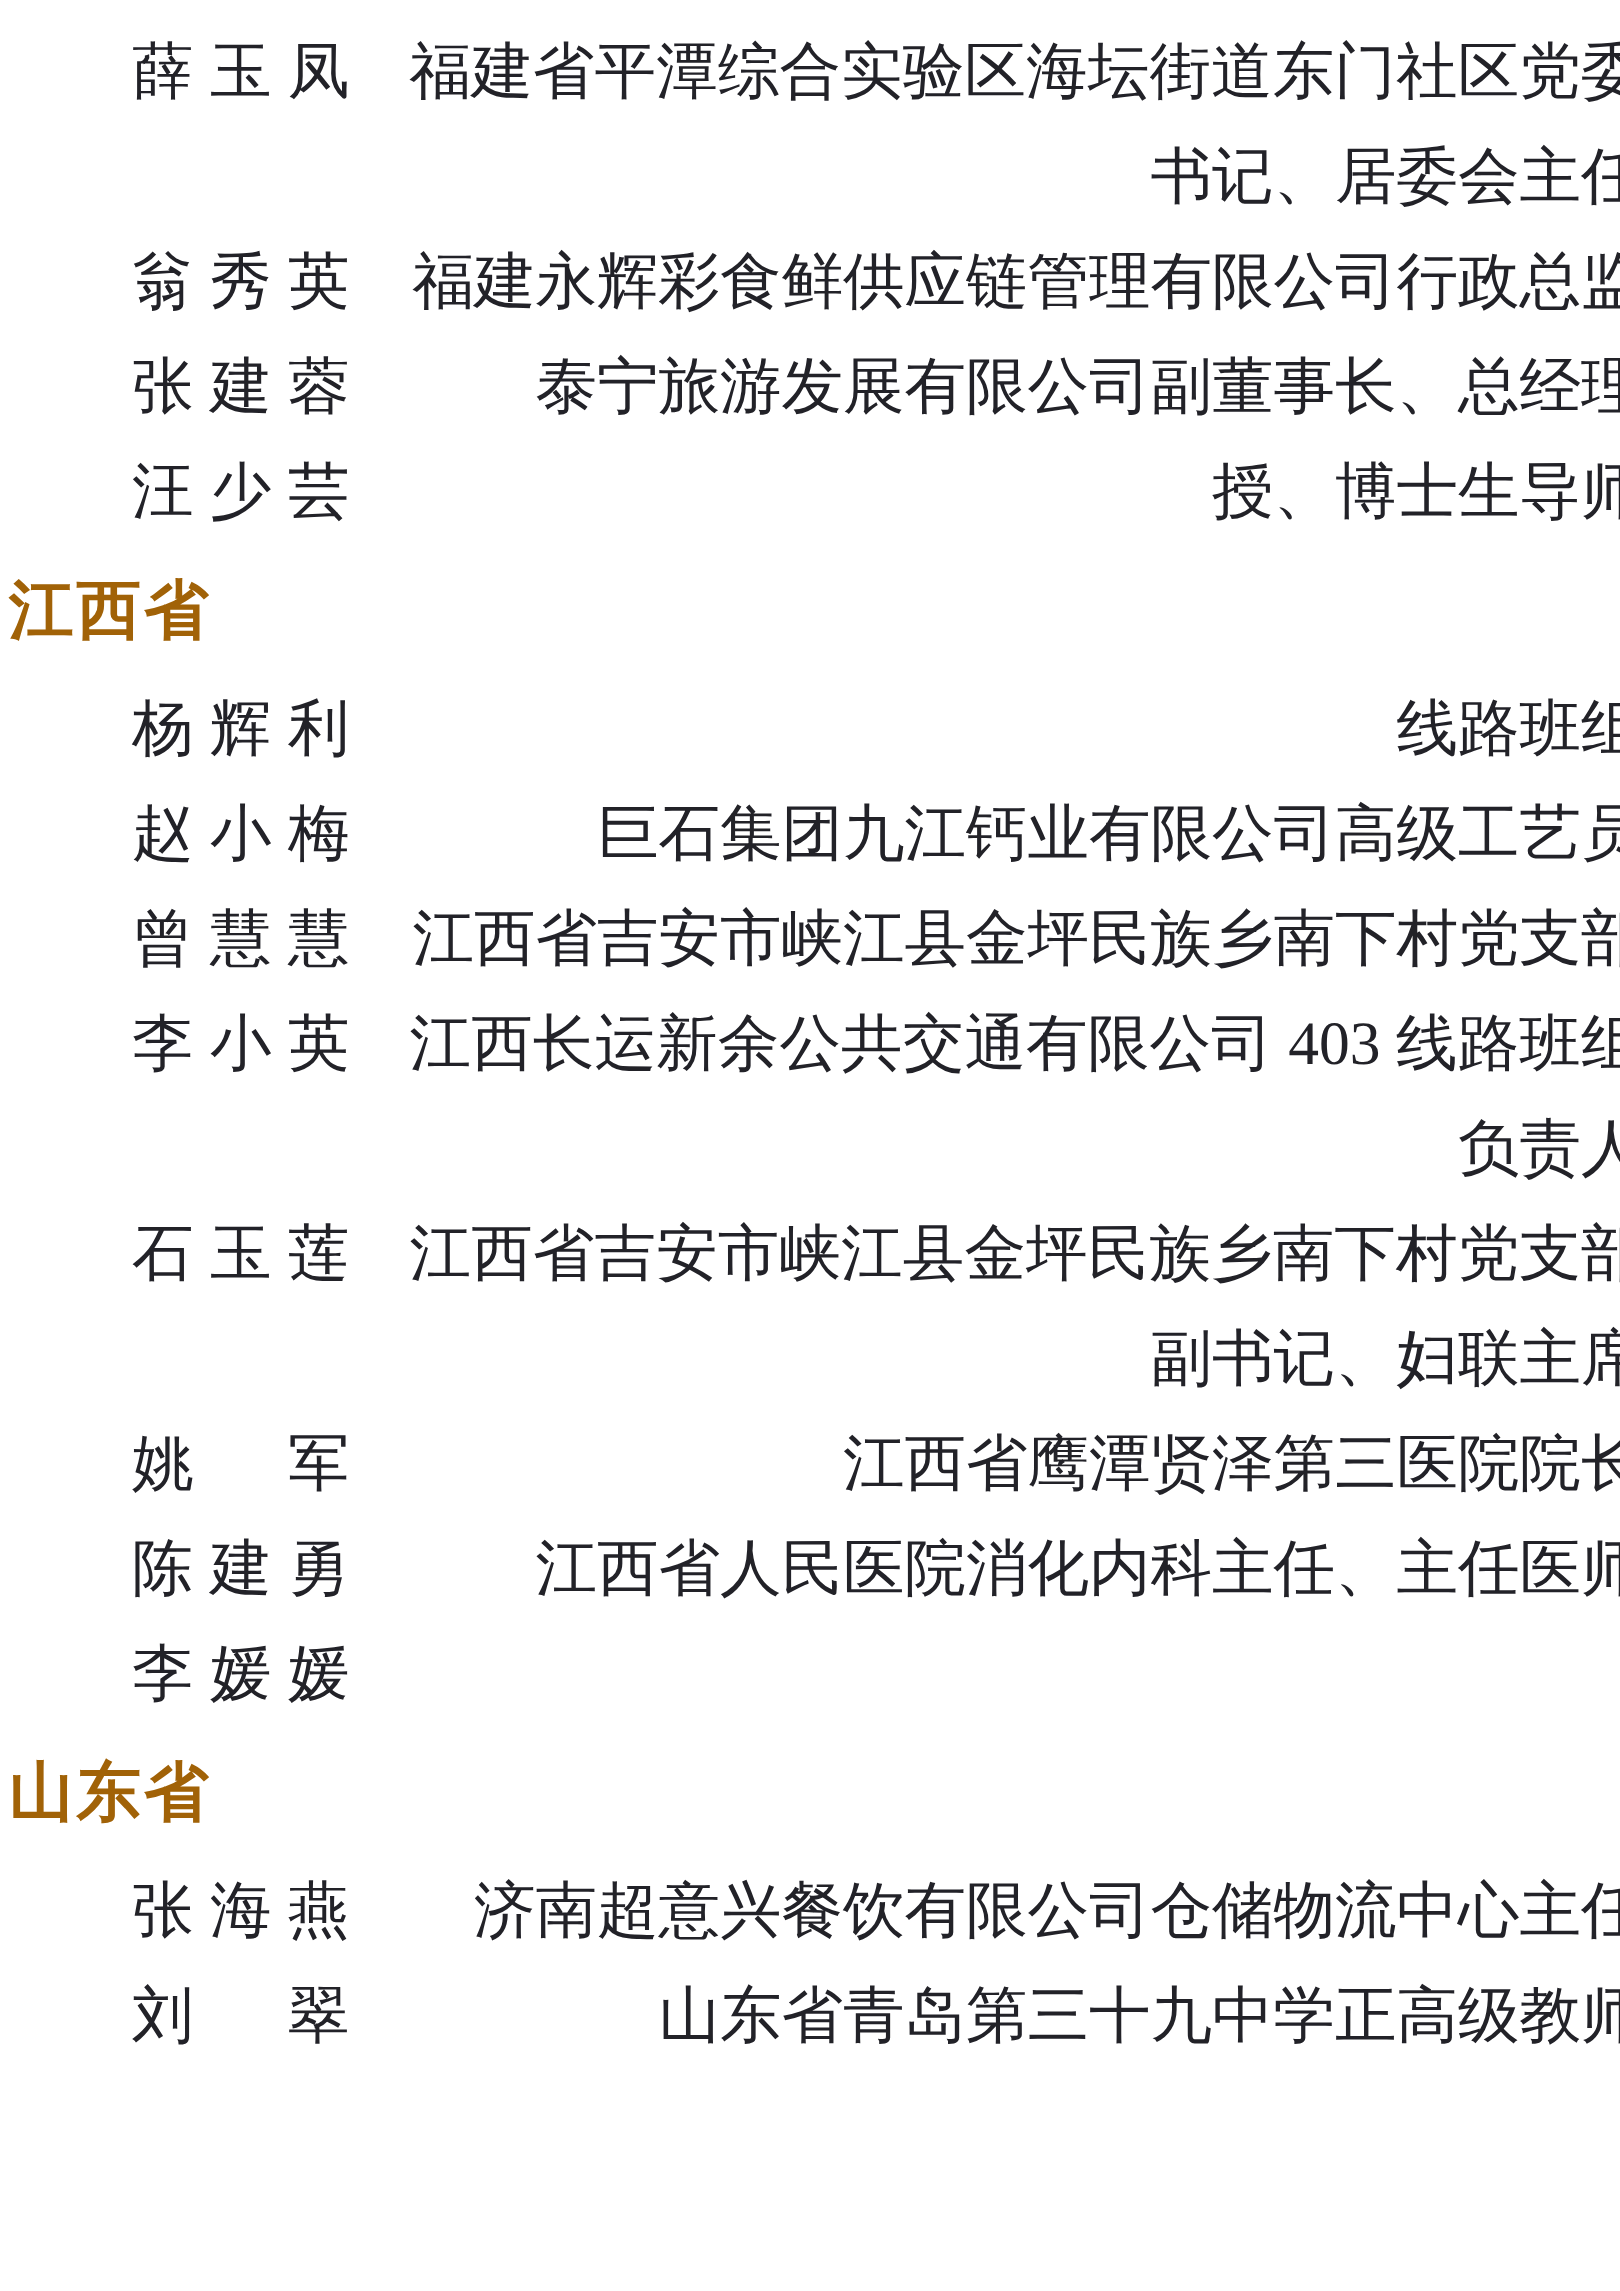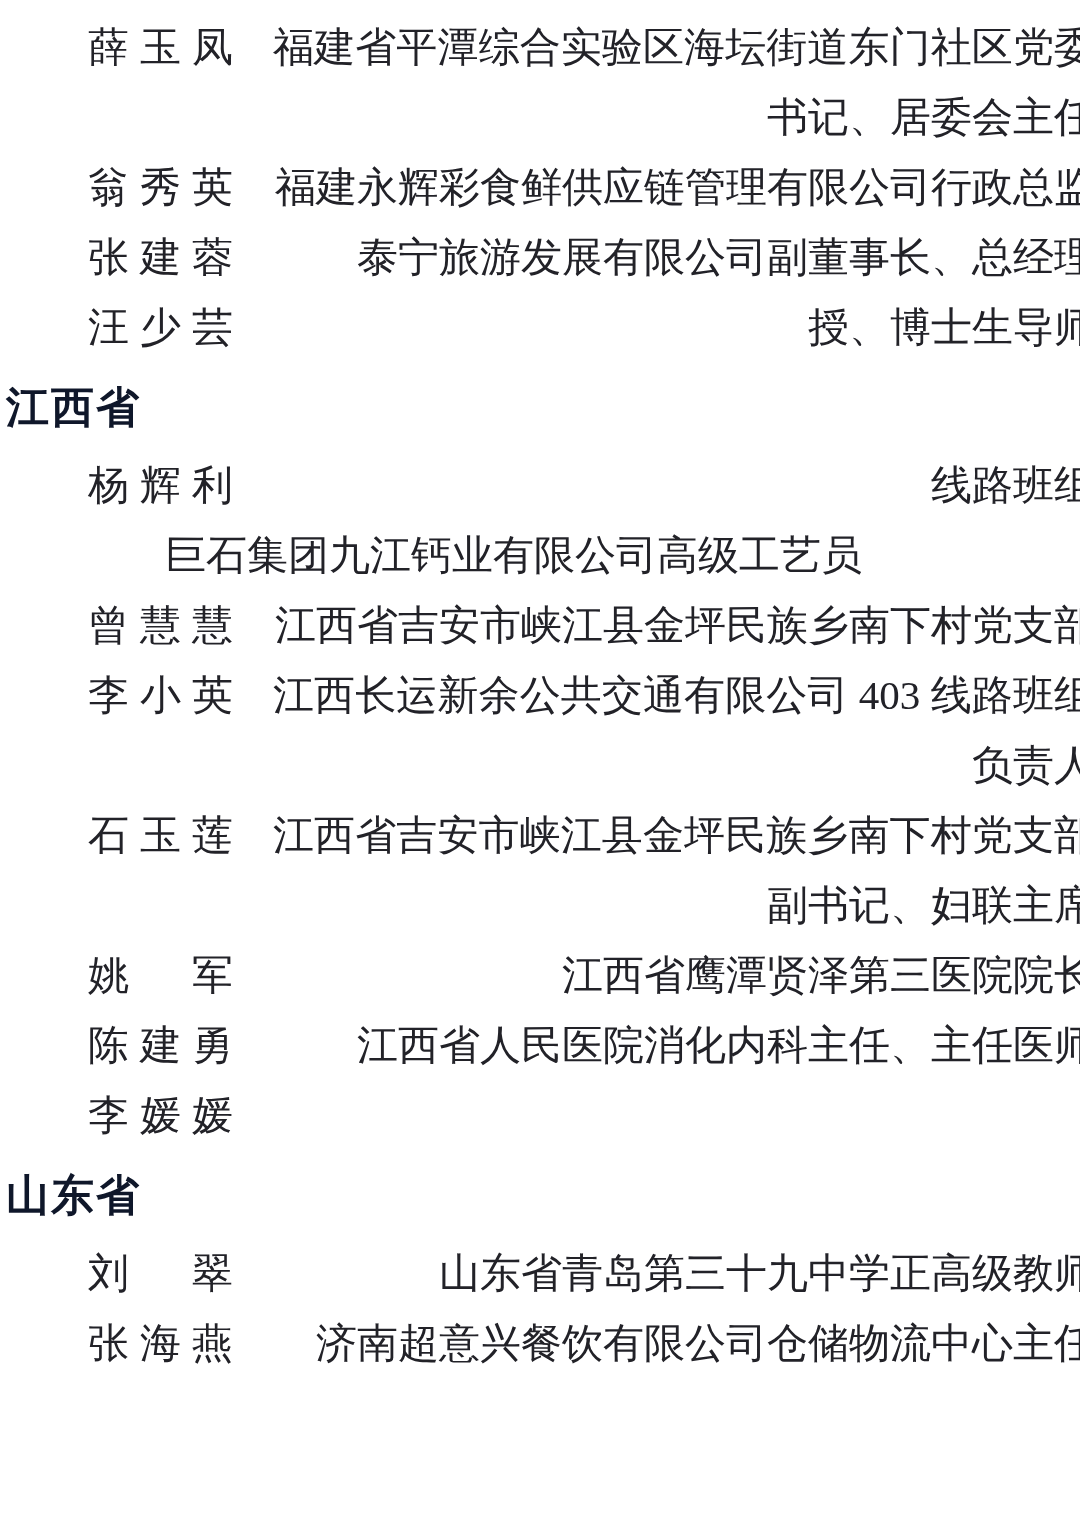--- a/index.html
+++ b/index.html
@@ -17,21 +17,21 @@
     overflow: hidden;
     font-family: "Liberation Serif", "DejaVu Serif", serif;
     color: #222228;
   }
   .province-header {
     margin: 10px 0 8px 6px;
     font-family: "Liberation Sans", "DejaVu Sans", sans-serif;
     font-weight: 700;
     font-size: 43px;
     line-height: 70px;
-    color: #0f172a;
+    color: #a16207;
     letter-spacing: 2px;
   }
   .entry {
     display: flex;
     align-items: flex-start;
   }
   .person-name {
     margin-left: 88px;
     width: 145px;
     flex: 0 0 145px;
@@ -94,20 +94,21 @@
   <div class="province-header">江西省</div>
 
   <div class="entry">
     <div class="person-name">杨辉利</div>
     <div class="position">
         <div class="line">线路班组</div>
       </div>
   </div>
 
   <div class="entry">
+    <div class="person-name">赵小梅</div>
     <div class="position">
         <div class="line">巨石集团九江钙业有限公司高级工艺员</div>
       </div>
   </div>
 
   <div class="entry">
     <div class="person-name">曾慧慧</div>
     <div class="position">
         <div class="line">江西省吉安市峡江县金坪民族乡南下村党支部</div>
       </div>
@@ -143,25 +144,25 @@
       </div>
   </div>
 
   <div class="entry">
     <div class="person-name">李媛媛</div>
   </div>
 
   <div class="province-header">山东省</div>
 
   <div class="entry">
+    <div class="person-name">张海燕</div>
+    <div class="position">
+        <div class="line">济南超意兴餐饮有限公司仓储物流中心主任</div>
+      </div>
+  </div>
+
+  <div class="entry">
     <div class="person-name">刘翠</div>
     <div class="position">
         <div class="line">山东省青岛第三十九中学正高级教师</div>
       </div>
   </div>
-
-  <div class="entry">
-    <div class="person-name">张海燕</div>
-    <div class="position">
-        <div class="line">济南超意兴餐饮有限公司仓储物流中心主任</div>
-      </div>
-  </div>
 </div>
 
 </body></html>

